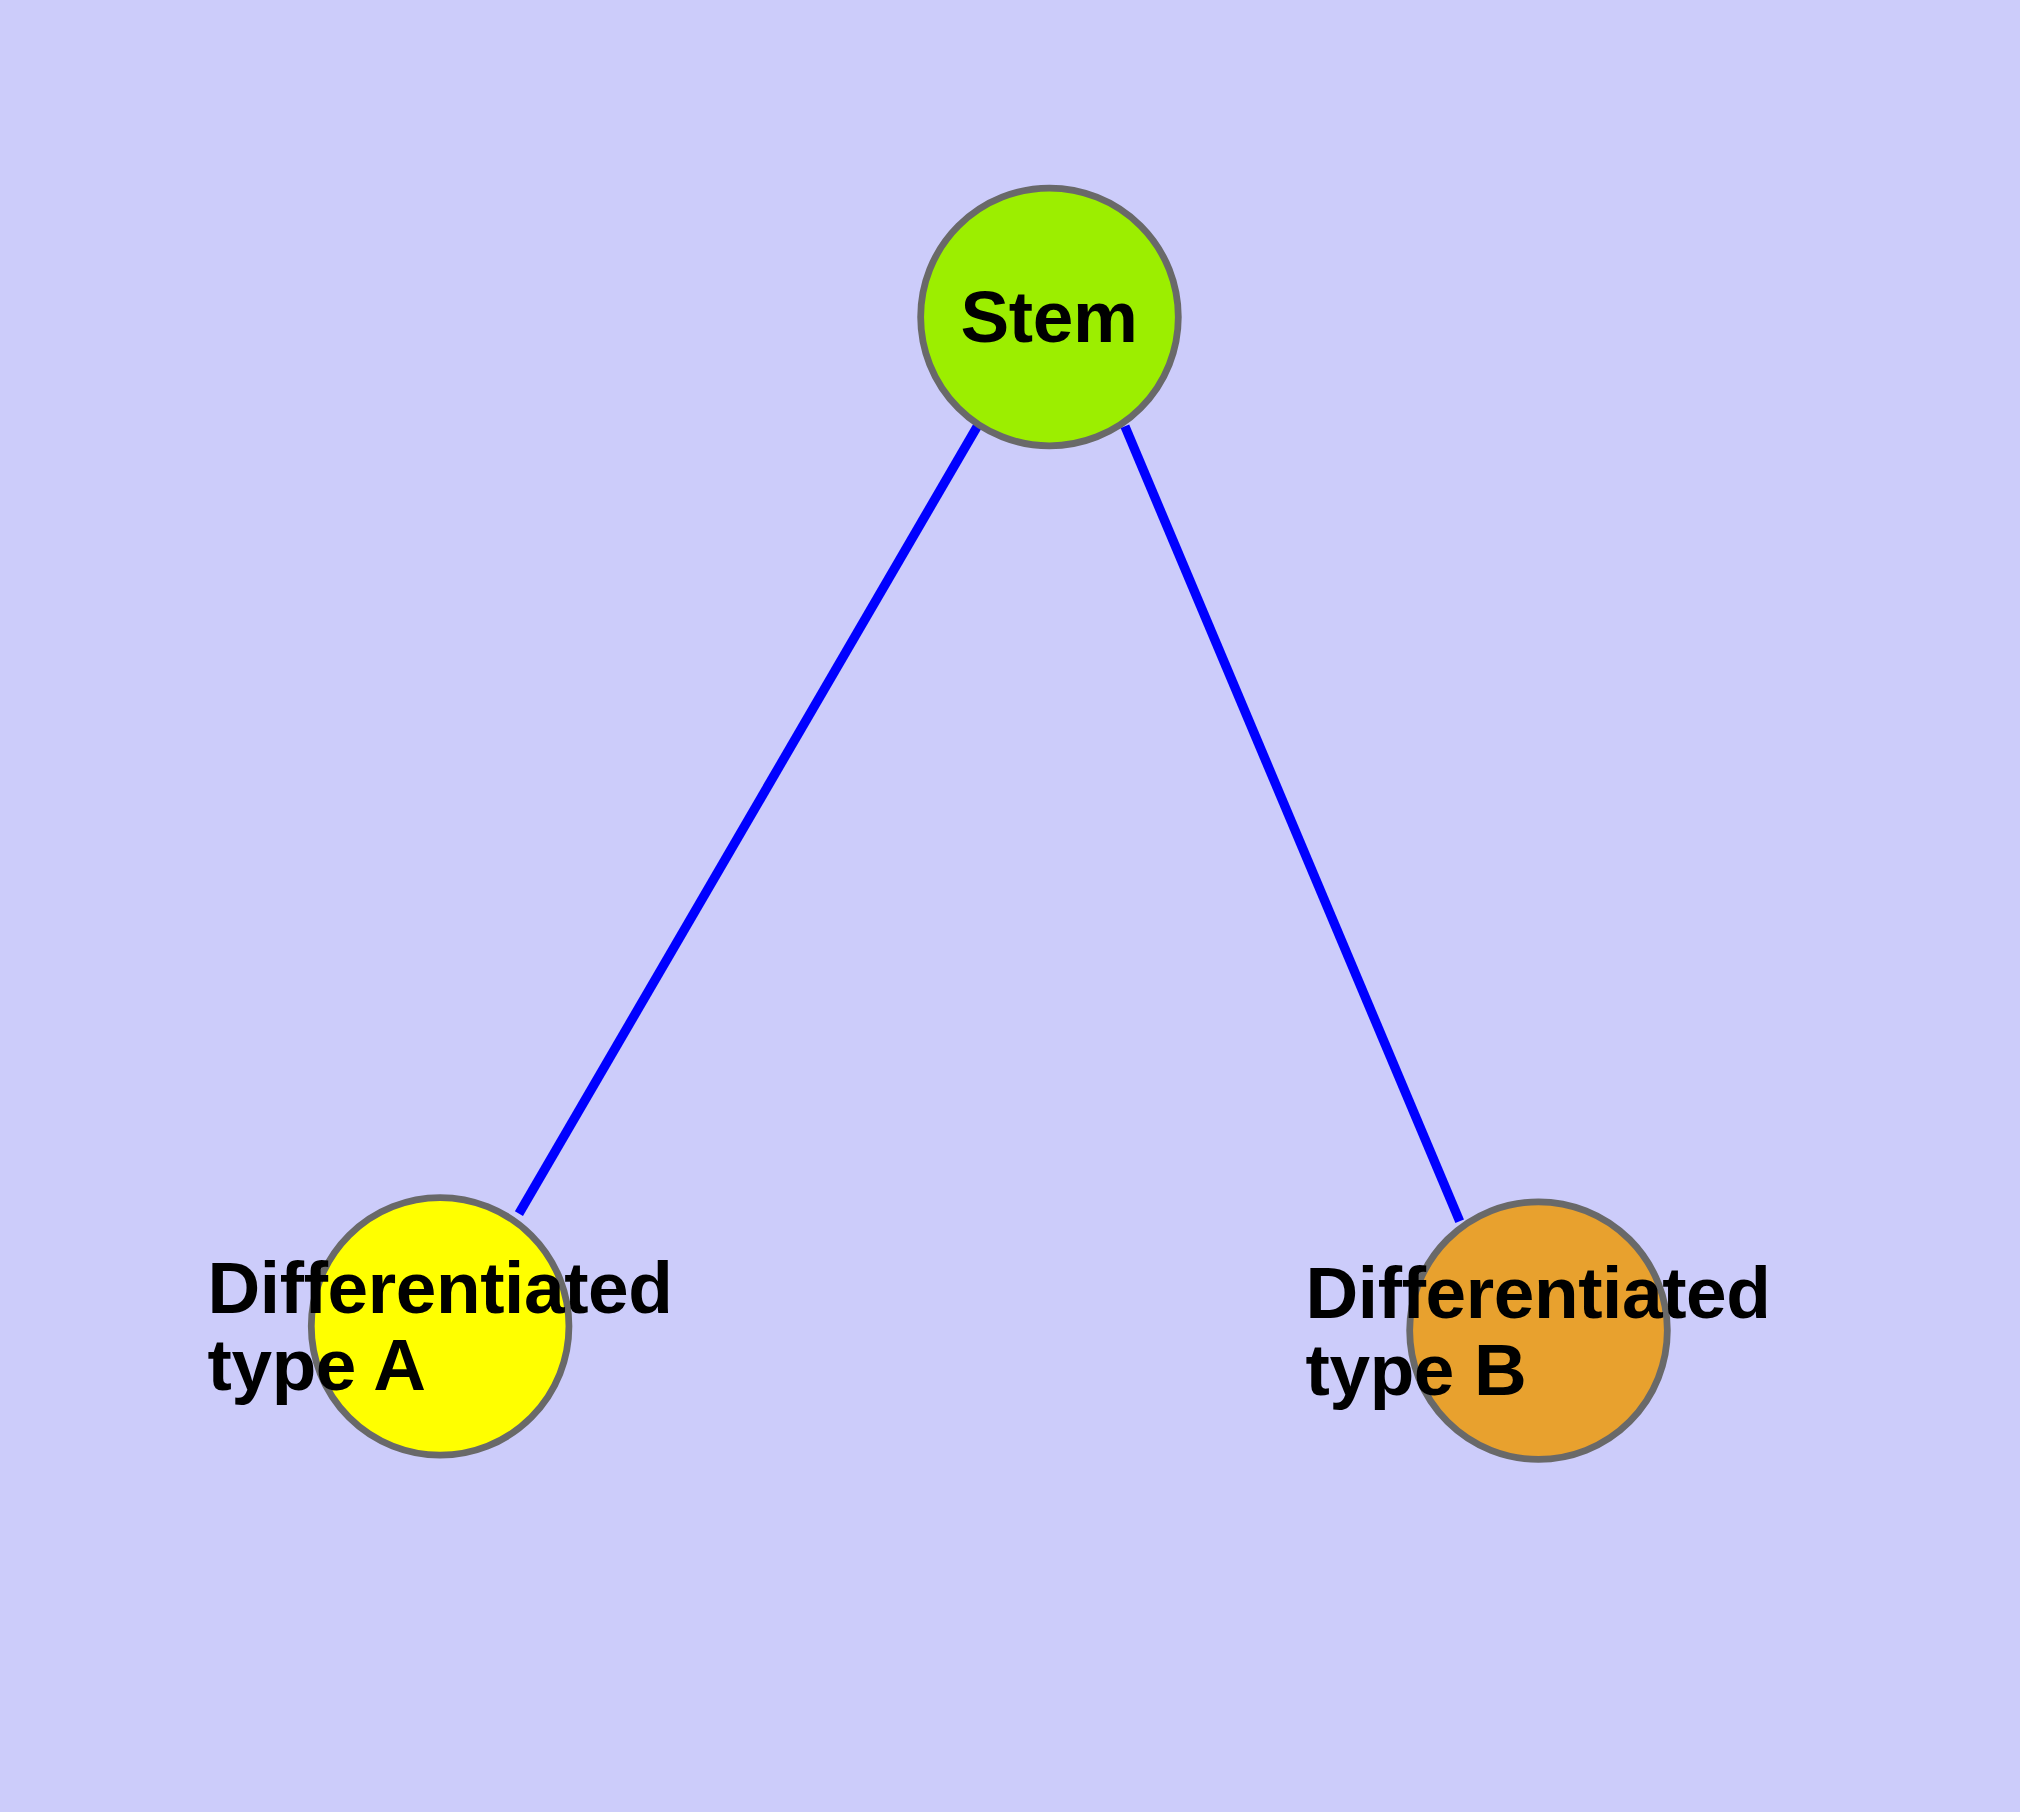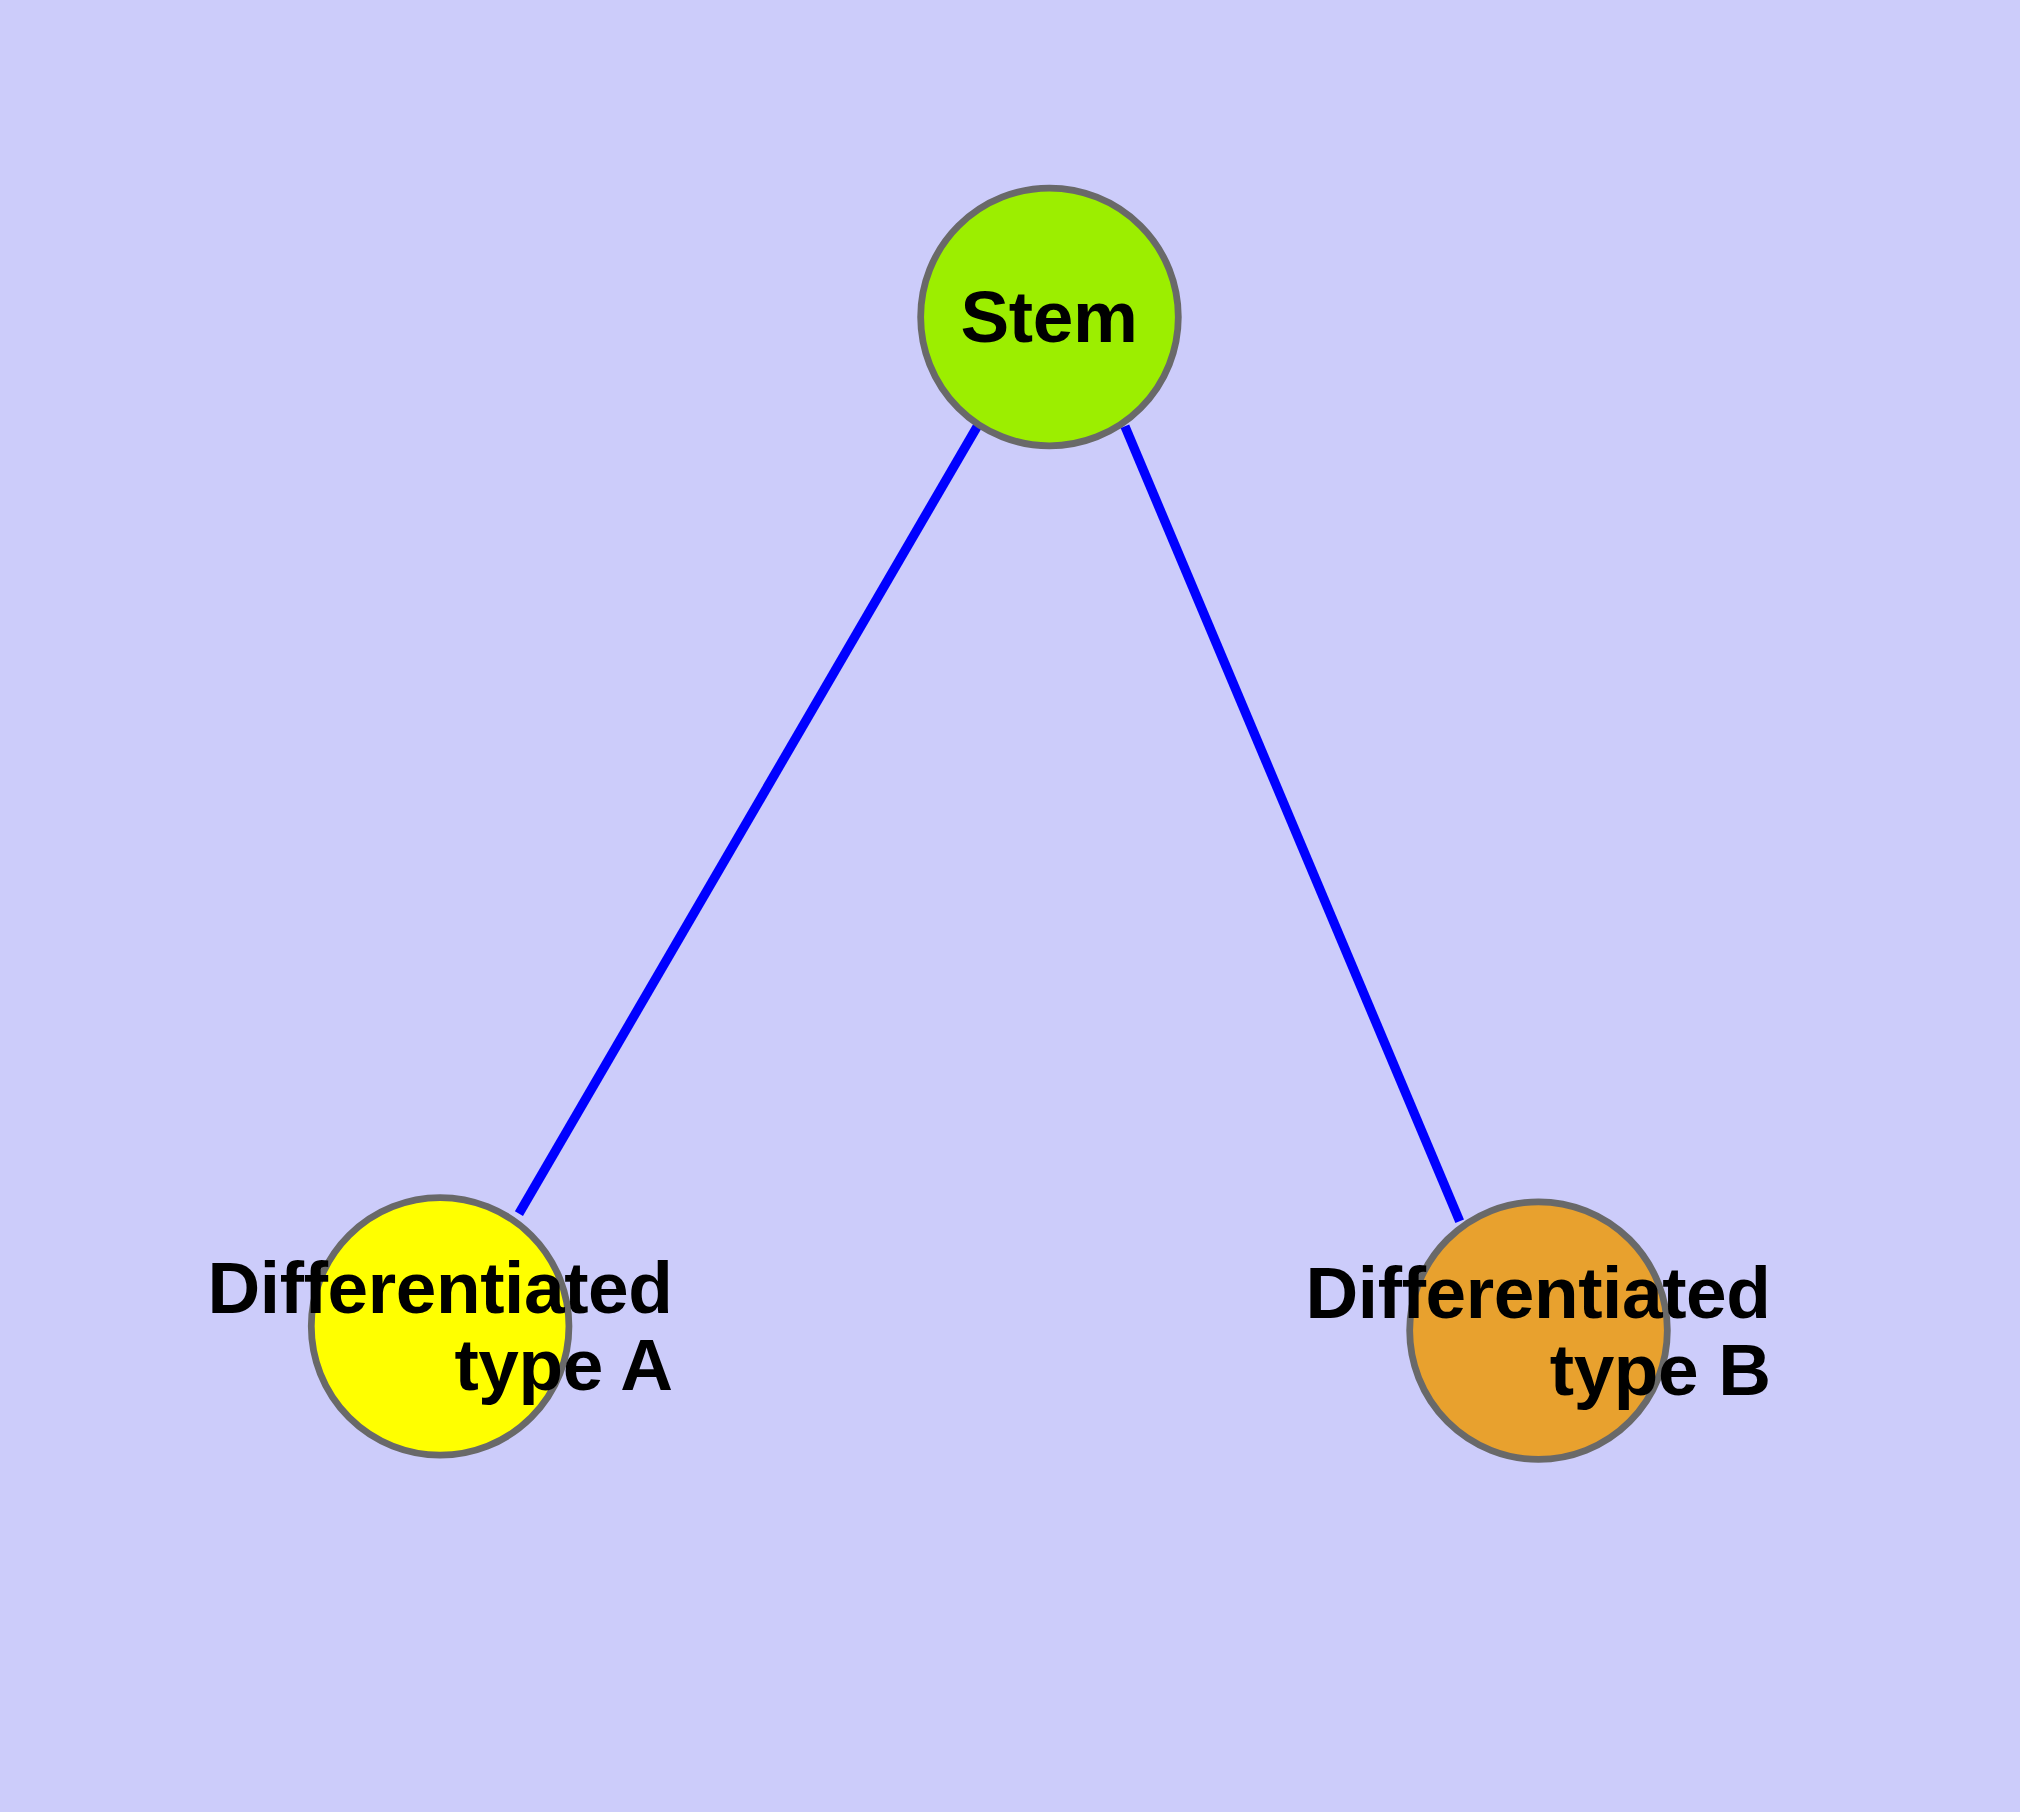--- a/index.html
+++ b/index.html
@@ -19,21 +19,21 @@
   #graph-svg {
     position: absolute;
     left: 0;
     top: 0;
     width: 2021px;
     height: 1812px;
     display: block;
   }
   .node-label {
     position: absolute;
-    text-align: right;
+    text-align: left;
     font-family: "Liberation Sans", "DejaVu Sans", sans-serif;
     font-weight: bold;
     font-size: 73px;
     line-height: 1.06;
     color: #000000;
     white-space: pre;
     pointer-events: none;
     transform: translate(-50%, -50%);
     letter-spacing: -0.4px;
   }

